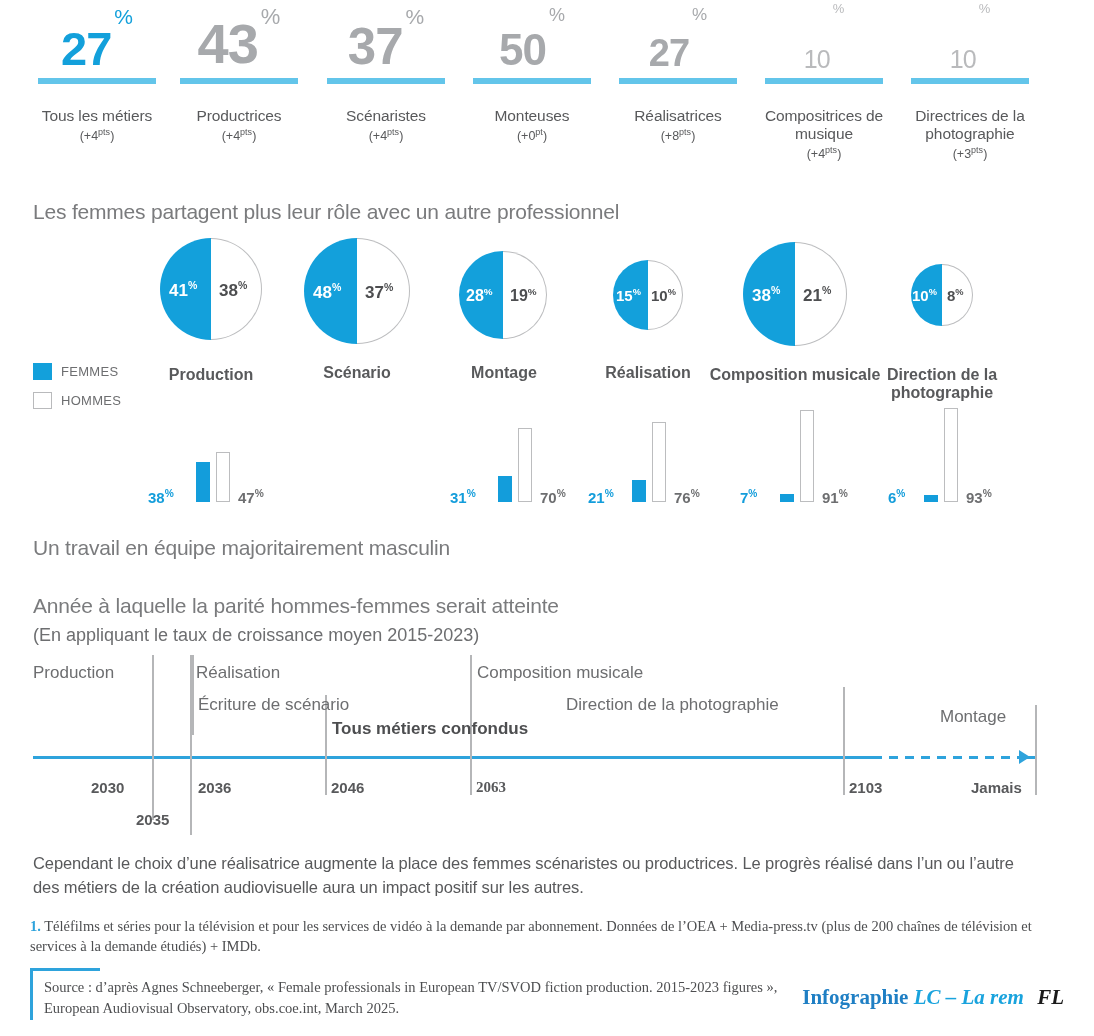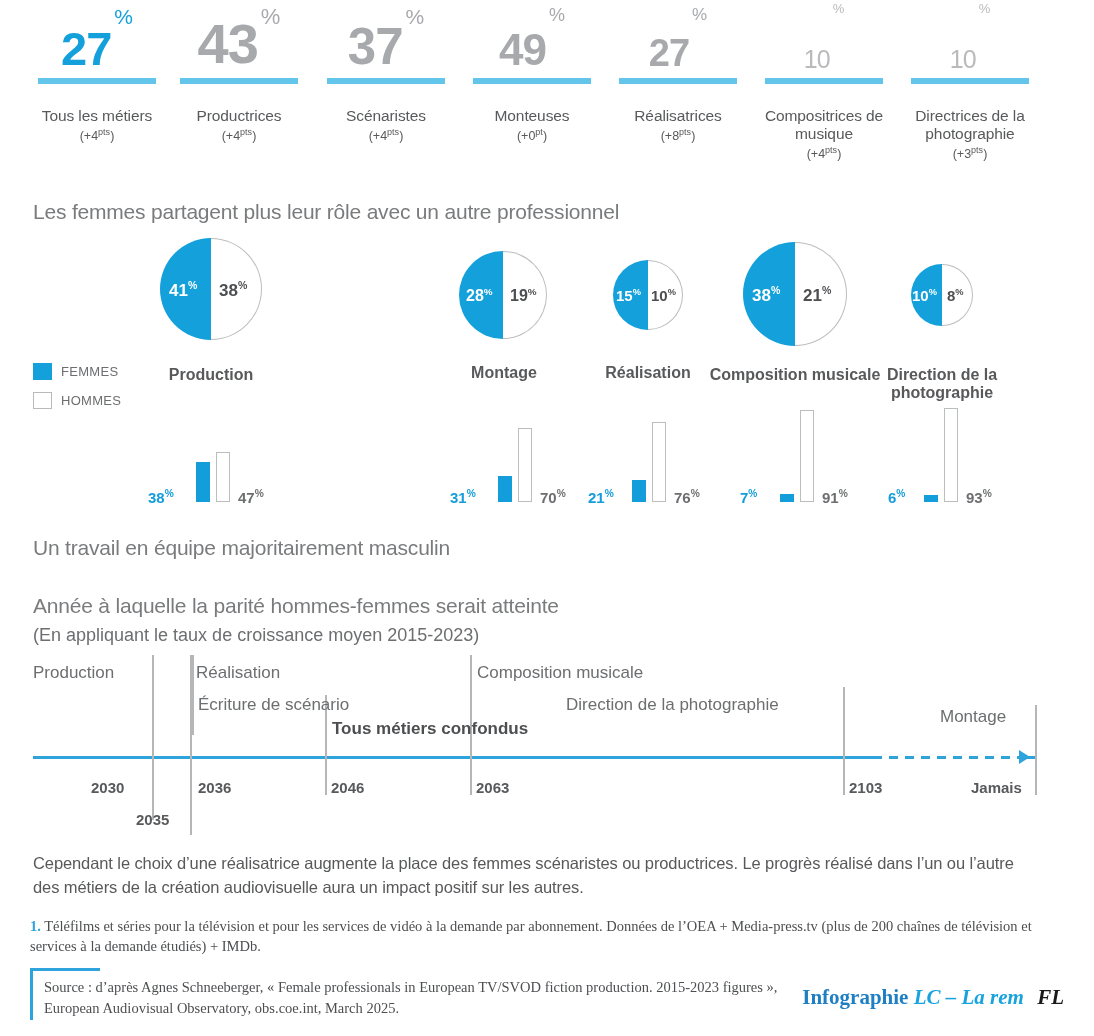--- a/index.html
+++ b/index.html
@@ -110,21 +110,21 @@
         <span class="num" style="font-size:51px;color:#a7a9ac;">37</span>
         <span class="pct" style="font-size:21px;color:#a7a9ac;">%</span>
       </div>
       <div class="rule" style="width:118px;"></div>
       <div class="lbl">Scénaristes</div>
       <div class="delta"><span>(+4</span><sup>pts</sup><span>)</span></div>
     </div>
 
     <div class="kpi" style="left:459px;">
       <div class="numwrap">
-        <span class="num" style="font-size:44px;color:#a7a9ac;">49</span>
+        <span class="num" style="font-size:44px;color:#a7a9ac;">50</span>
         <span class="pct" style="font-size:18px;color:#a7a9ac;">%</span>
       </div>
       <div class="rule" style="width:118px;"></div>
       <div class="lbl">Monteuses</div>
       <div class="delta"><span>(+0</span><sup>pt</sup><span>)</span></div>
     </div>
 
     <div class="kpi" style="left:605px;">
       <div class="numwrap">
         <span class="num" style="font-size:38px;color:#a7a9ac;">27</span>
@@ -163,20 +163,29 @@
     <div class="pie" style="left:160px;">
       <div class="circ" style="width:102px;height:102px;">
         <div style="position:absolute;left:0;top:0;width:51px;height:102px;background:#13a0db;border-radius:51px 0 0 51px;"></div>
         <div style="position:absolute;left:51px;top:0;width:51px;height:102px;border:1.6px solid #bcbdbf;border-left:none;border-radius:0 51px 51px 0;box-sizing:border-box;"></div>
         <span class="f-lbl" style="left:9px;top:41px;font-size:17px;"><span>41</span><sup>%</sup></span>
         <span class="m-lbl" style="left:59px;top:41px;font-size:17px;"><span>38</span><sup>%</sup></span>
       </div>
       <div class="name" style="left:-44px;top:128px;width:190px;">Production</div>
     </div>
 
+    <div class="pie" style="left:304px;">
+      <div class="circ" style="width:106px;height:106px;">
+        <div style="position:absolute;left:0;top:0;width:53px;height:106px;background:#13a0db;border-radius:53px 0 0 53px;"></div>
+        <div style="position:absolute;left:53px;top:0;width:53px;height:106px;border:1.6px solid #bcbdbf;border-left:none;border-radius:0 53px 53px 0;box-sizing:border-box;"></div>
+        <span class="f-lbl" style="left:9px;top:43px;font-size:17px;"><span>48</span><sup>%</sup></span>
+        <span class="m-lbl" style="left:61px;top:43px;font-size:17px;"><span>37</span><sup>%</sup></span>
+      </div>
+      <div class="name" style="left:-42px;top:126px;width:190px;">Scénario</div>
+    </div>
 
     <div class="pie" style="left:459px;">
       <div class="circ" style="width:88px;height:88px;margin-top:13px;">
         <div style="position:absolute;left:0;top:0;width:44px;height:88px;background:#13a0db;border-radius:44px 0 0 44px;"></div>
         <div style="position:absolute;left:44px;top:0;width:44px;height:88px;border:1.6px solid #bcbdbf;border-left:none;border-radius:0 44px 44px 0;box-sizing:border-box;"></div>
         <span class="f-lbl" style="left:7px;top:35px;font-size:16px;"><span>28</span><sup>%</sup></span>
         <span class="m-lbl" style="left:51px;top:35px;font-size:16px;"><span>19</span><sup>%</sup></span>
       </div>
       <div class="name" style="left:-50px;top:126px;width:190px;">Montage</div>
     </div>
@@ -285,21 +294,21 @@
     <div class="tl-lab" style="left:198px;top:40px;">Écriture de scénario</div>
     <div class="tl-lab bold" style="left:332px;top:64px;">Tous métiers confondus</div>
     <div class="tl-lab" style="left:477px;top:8px;">Composition musicale</div>
     <div class="tl-lab" style="left:566px;top:40px;">Direction de la photographie</div>
     <div class="tl-lab" style="left:940px;top:52px;">Montage</div>
 
     <div class="tl-year" style="left:91px;top:124px;">2030</div>
     <div class="tl-year" style="left:136px;top:156px;">2035</div>
     <div class="tl-year" style="left:198px;top:124px;">2036</div>
     <div class="tl-year" style="left:331px;top:124px;">2046</div>
-    <div class="tl-year" style="left:476px;top:124px;">2063</div>
+    <div class="tl-year" style="left:476px;top:124px;font-family:Liberation Serif, serif;">2063</div>
     <div class="tl-year" style="left:849px;top:124px;">2103</div>
     <div class="tl-year" style="left:971px;top:124px;">Jamais</div>
 
     <div style="position:absolute;left:873px;top:101px;width:150px;height:3px;background:#ffffff;"></div>
     <div class="tl-dash" style="left:873px;width:148px;"></div>
     <div class="tl-arrow" style="left:1019px;"></div>
   </div>
 
   <div class="concl">Cependant le choix d’une réalisatrice augmente la place des femmes scénaristes ou productrices. Le progrès réalisé dans l’un ou l’autre des métiers de la création audiovisuelle aura un impact positif sur les autres.</div>
 

